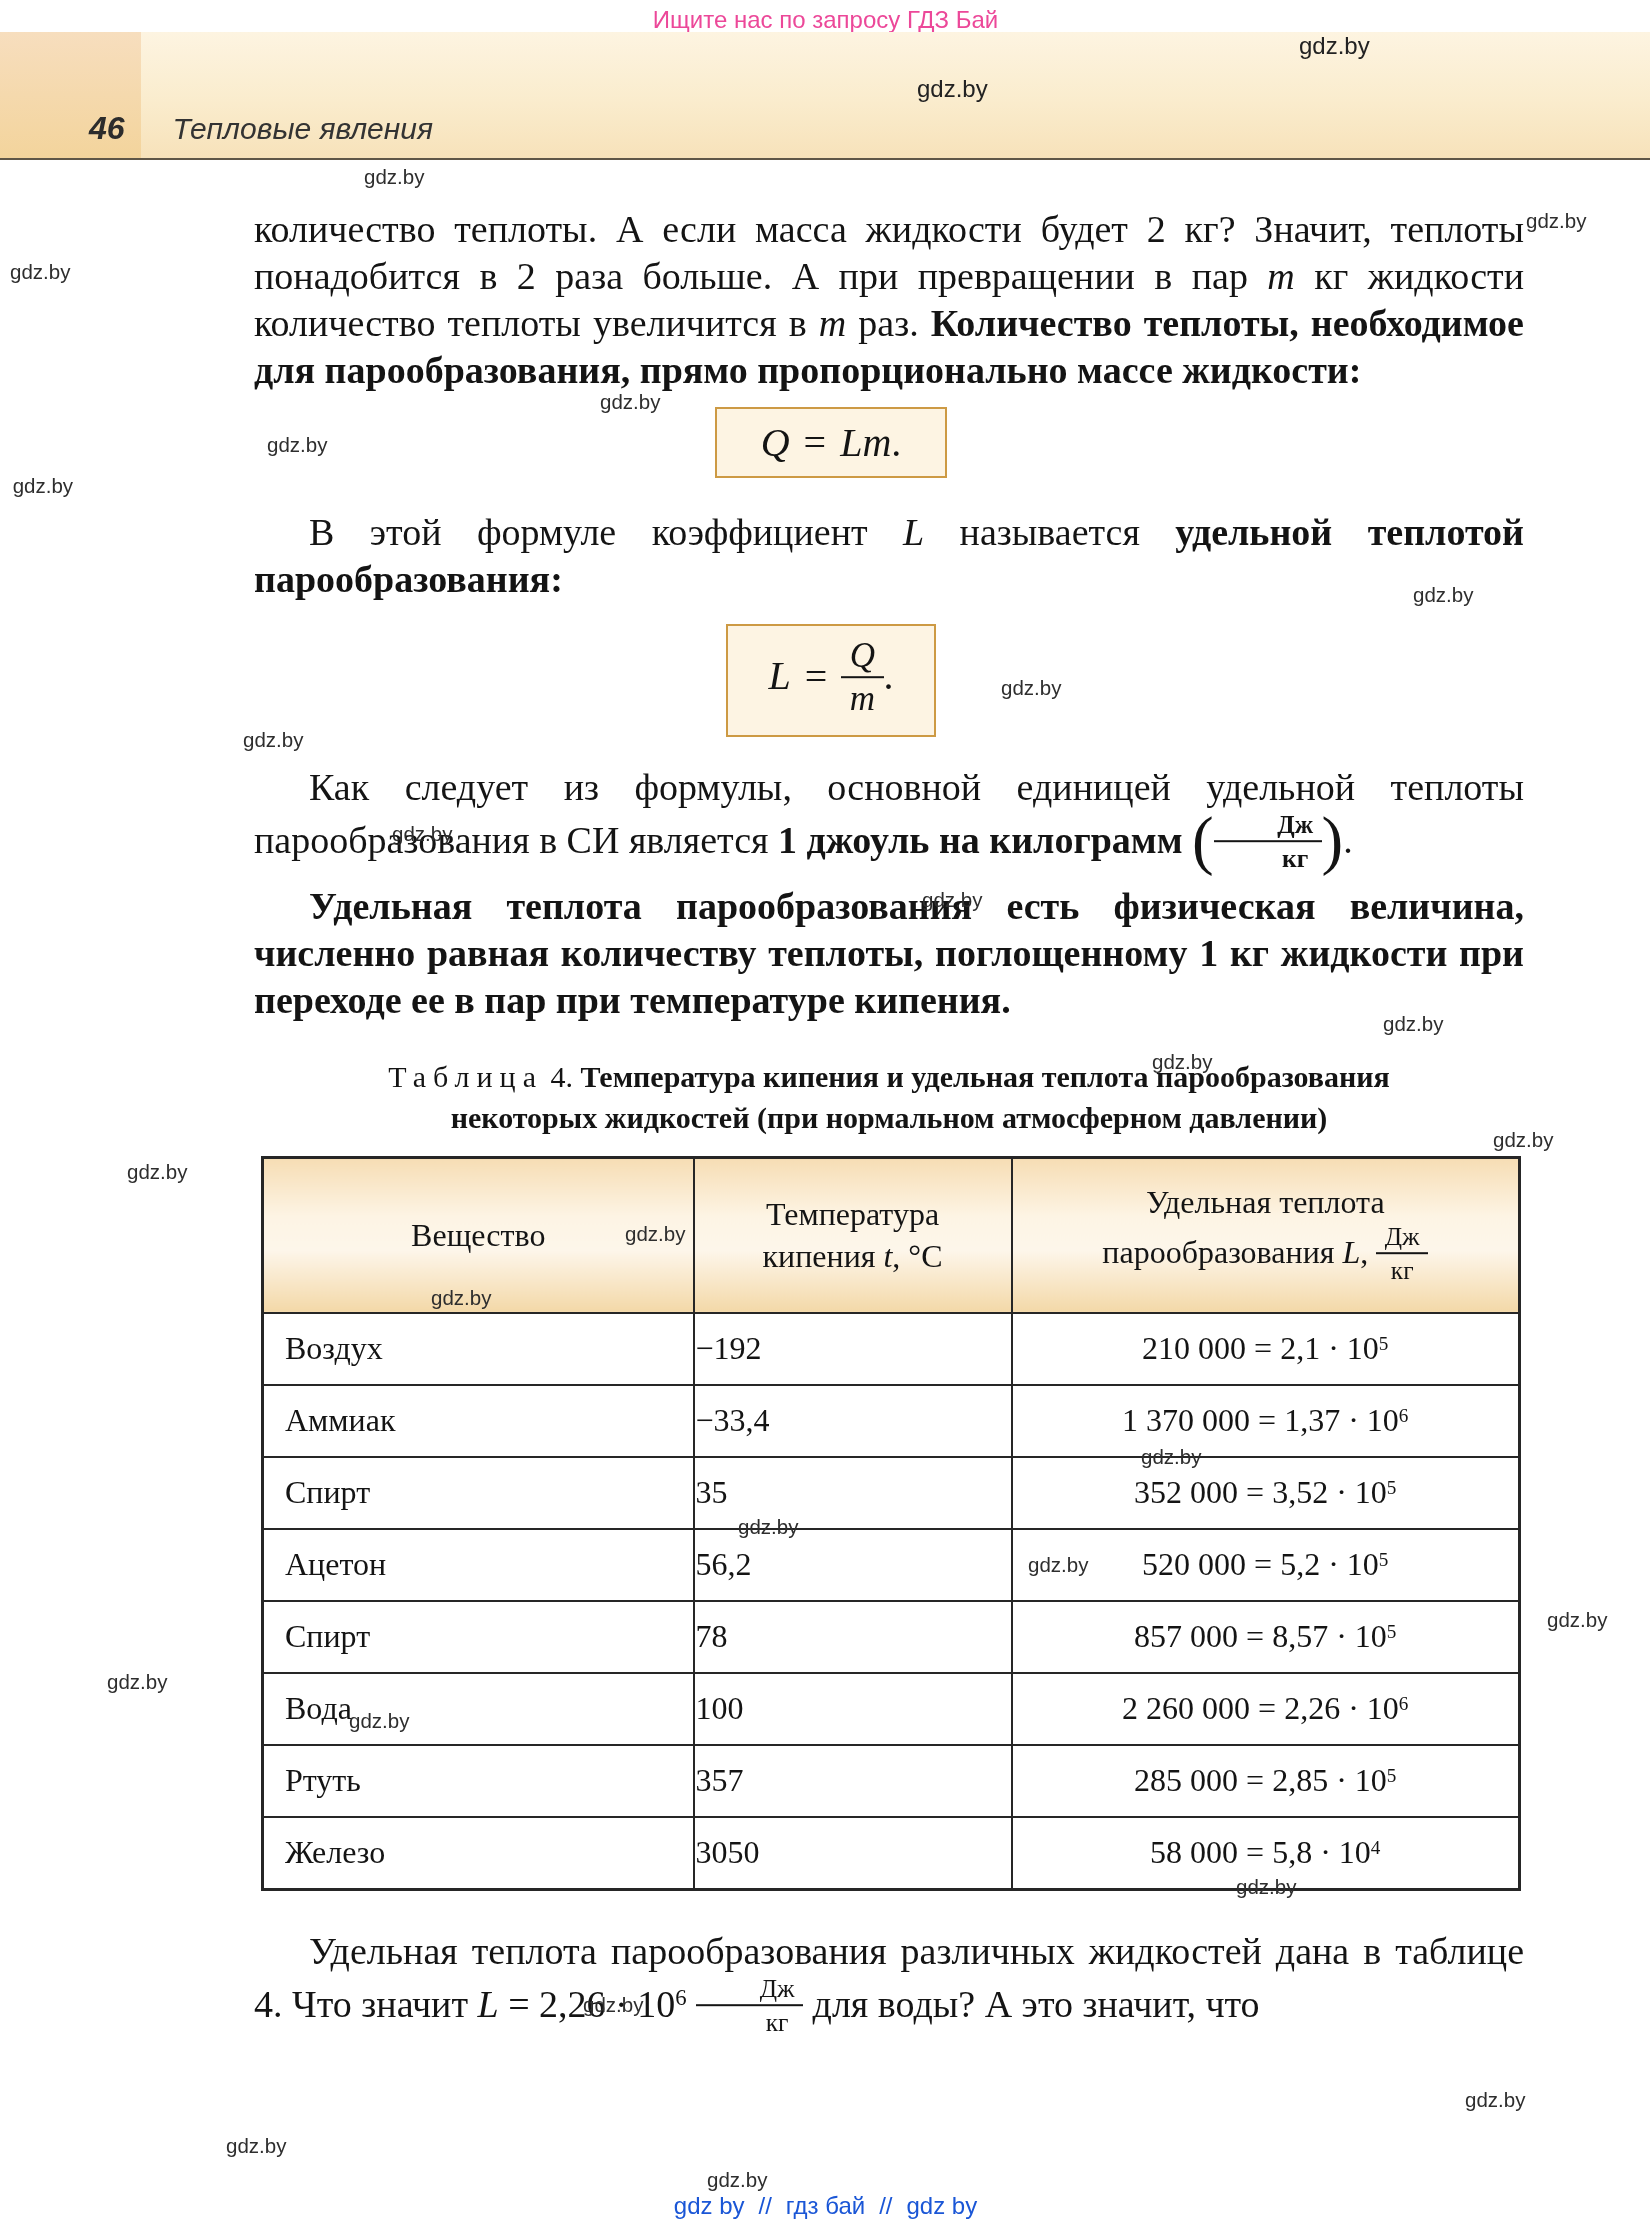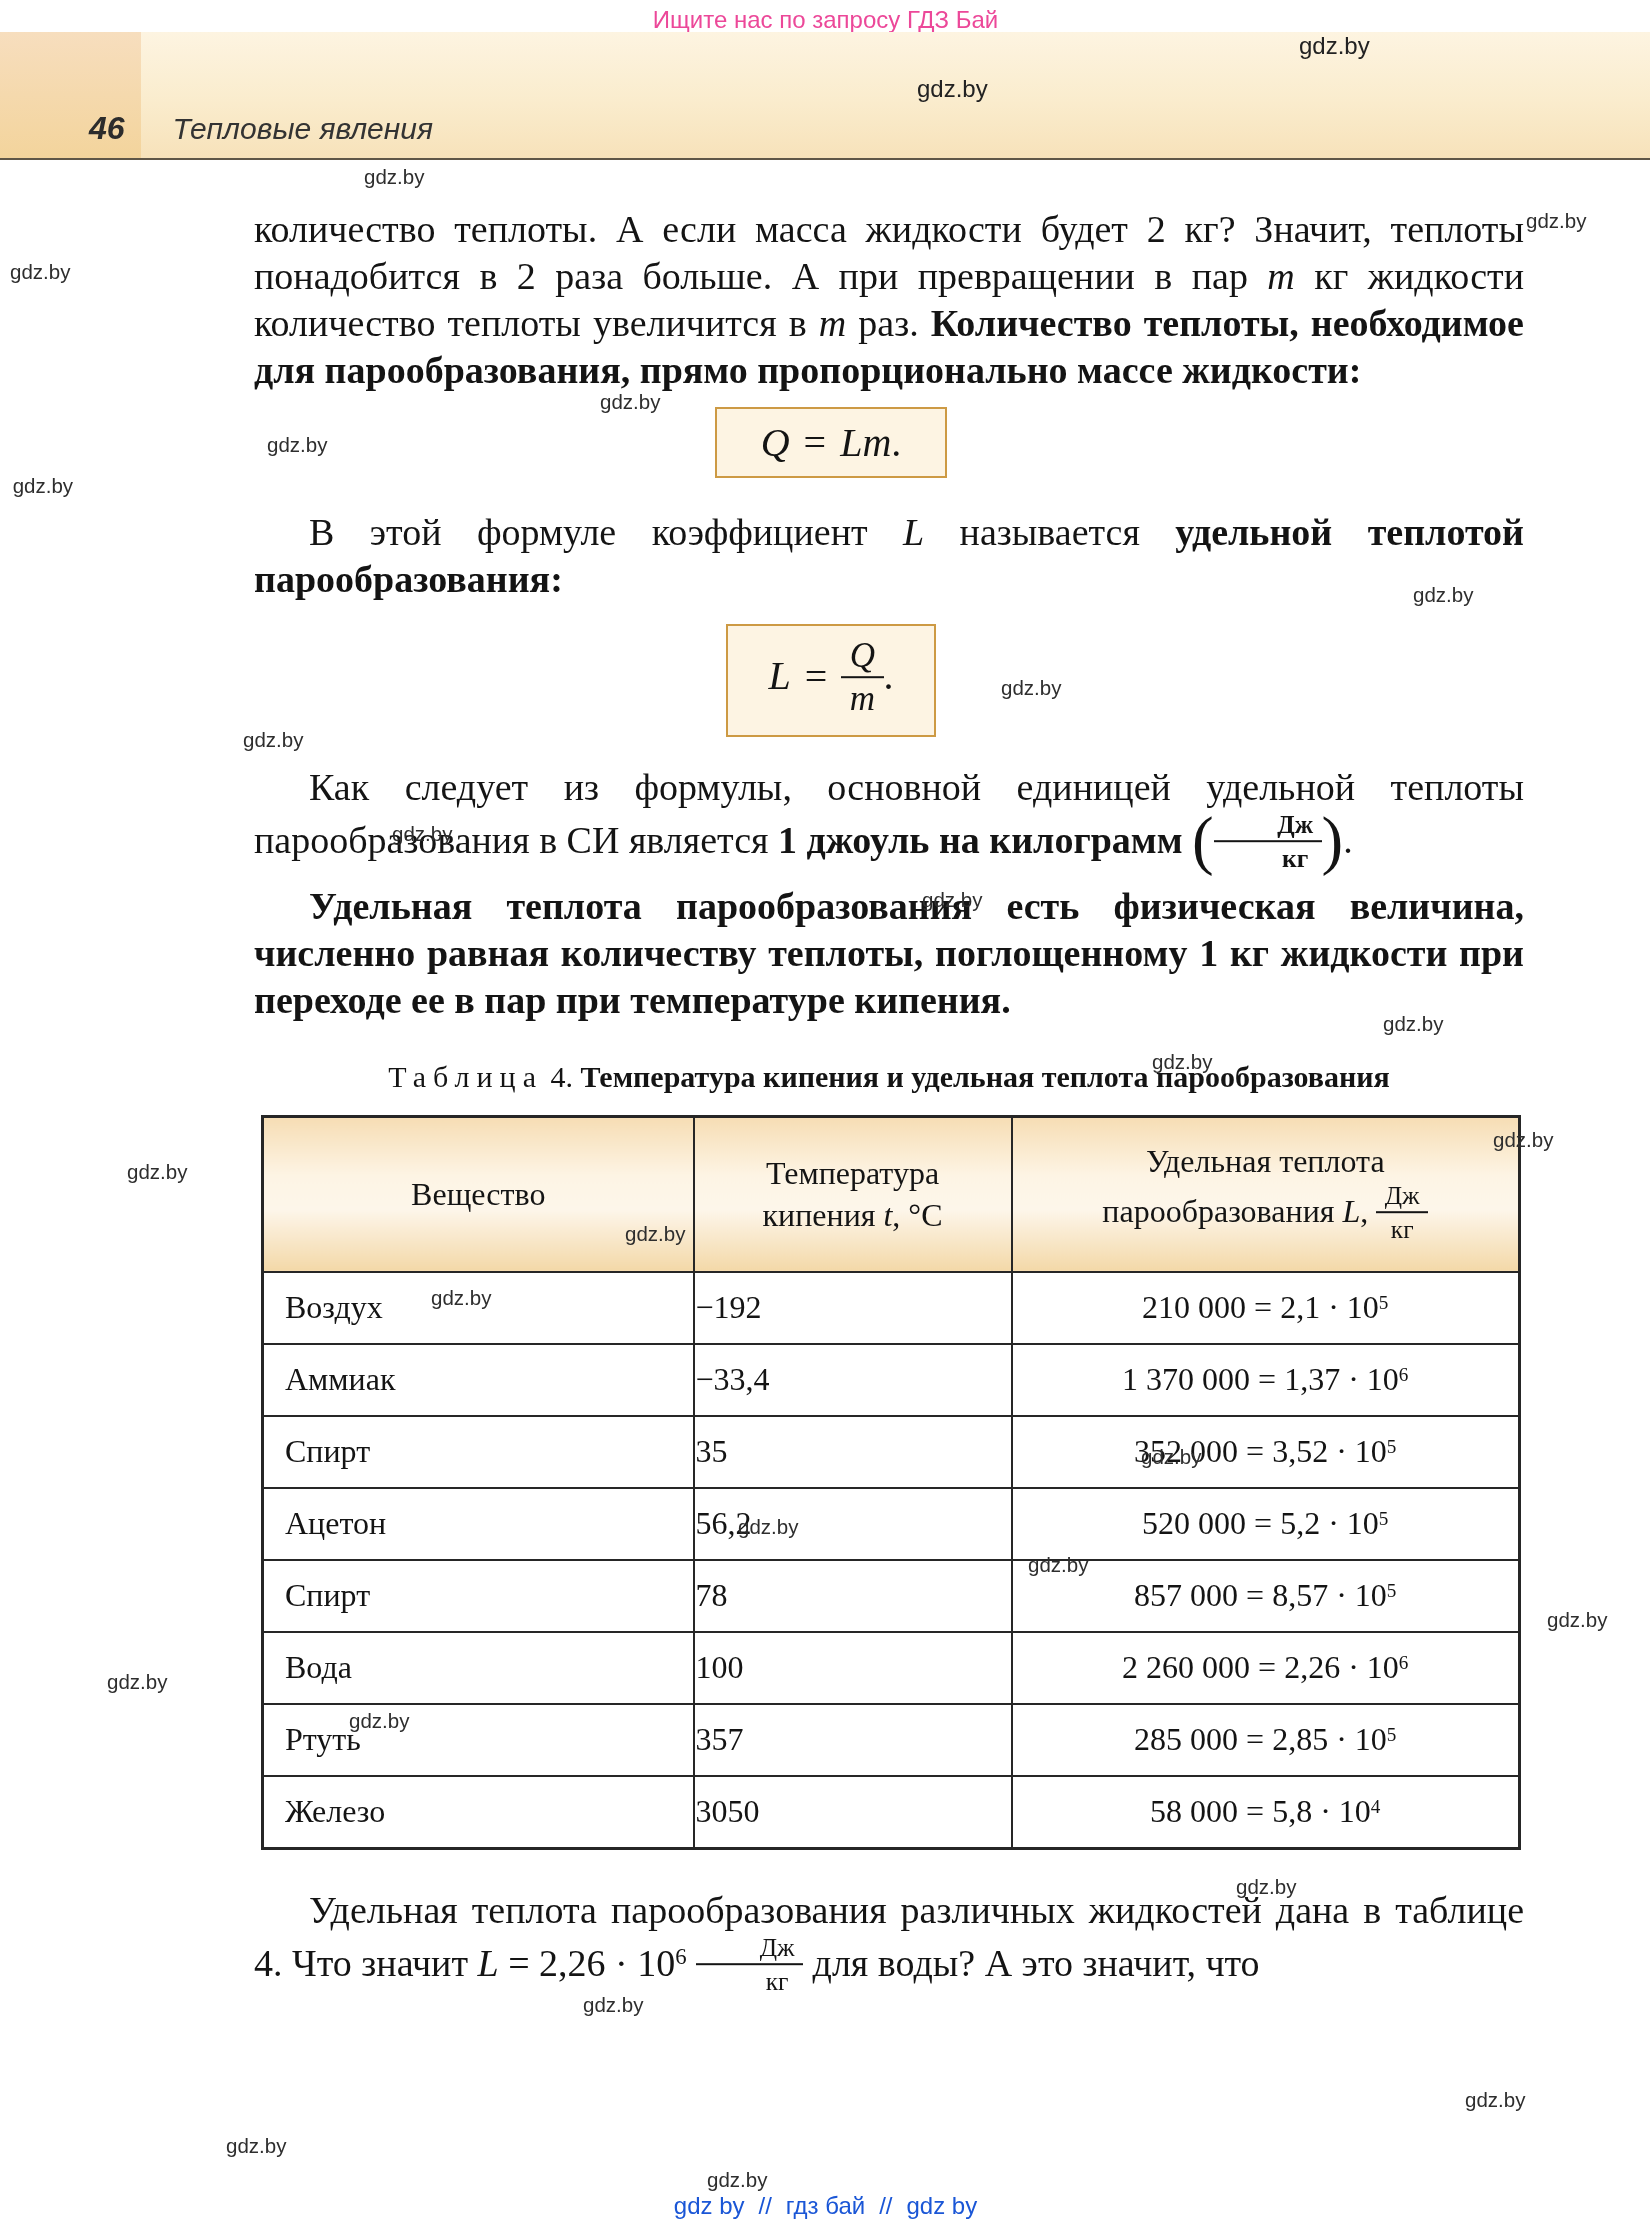--- a/index.html
+++ b/index.html
@@ -94,20 +94,21 @@
     <p class="body indent" id="p2" style="margin-top:31px;"><span>В этой формуле коэффициент </span><span class="var">L</span><span> называется </span><span class="b">удельной теплотой парообразования:</span></p>
 
     <div class="fbox fbox2"><span class="var">L</span><span class="op">=</span><span class="frac"><span class="num var">Q</span><span class="den var">m</span></span><span>.</span></div>
 
     <p class="body indent" id="p3" style="margin-top:27px;"><span>Как следует из формулы, основной единицей удельной теплоты парообразования в СИ является </span><span class="b">1 джоуль на килограмм</span> <span class="bigp">(</span><span class="frac unit"><span class="num">Дж</span><span class="den">кг</span></span><span class="bigp">)</span><span>.</span></p>
 
     <p class="body indent b" id="p4" style="margin-top:5.6px;">Удельная теплота парообразования есть физическая величина, численно равная количеству теплоты, поглощенному 1 кг жидкости при переходе ее в пар при температуре кипения.</p>
 
     <div class="tcaption">
       <div><span class="cap-word">Таблица</span> <span>4.</span> <span class="b">Температура кипения и удельная теплота парообразования</span></div>
+      <div class="b">некоторых жидкостей (при нормальном атмосферном давлении)</div>
     </div>
 
     <table class="datatable">
       <colgroup>
           <col style="width:431px">
           <col style="width:318px">
           <col style="width:508px">
         </colgroup>
       <thead>
         <tr>

